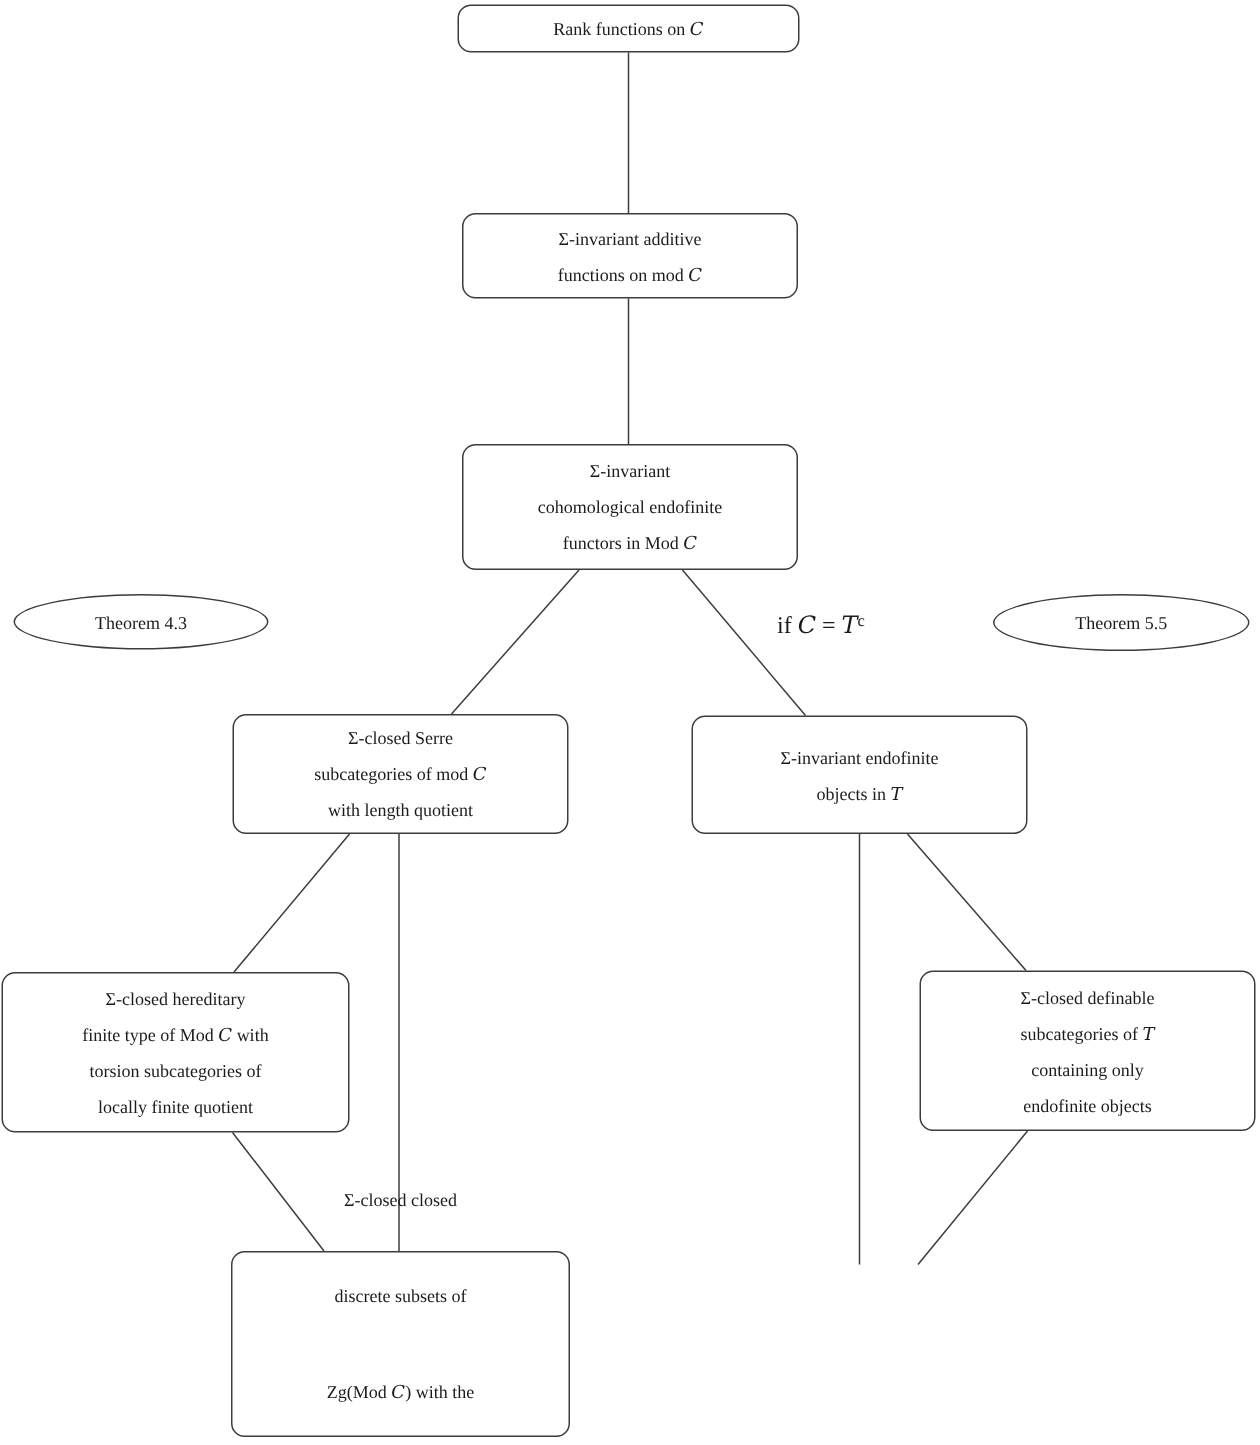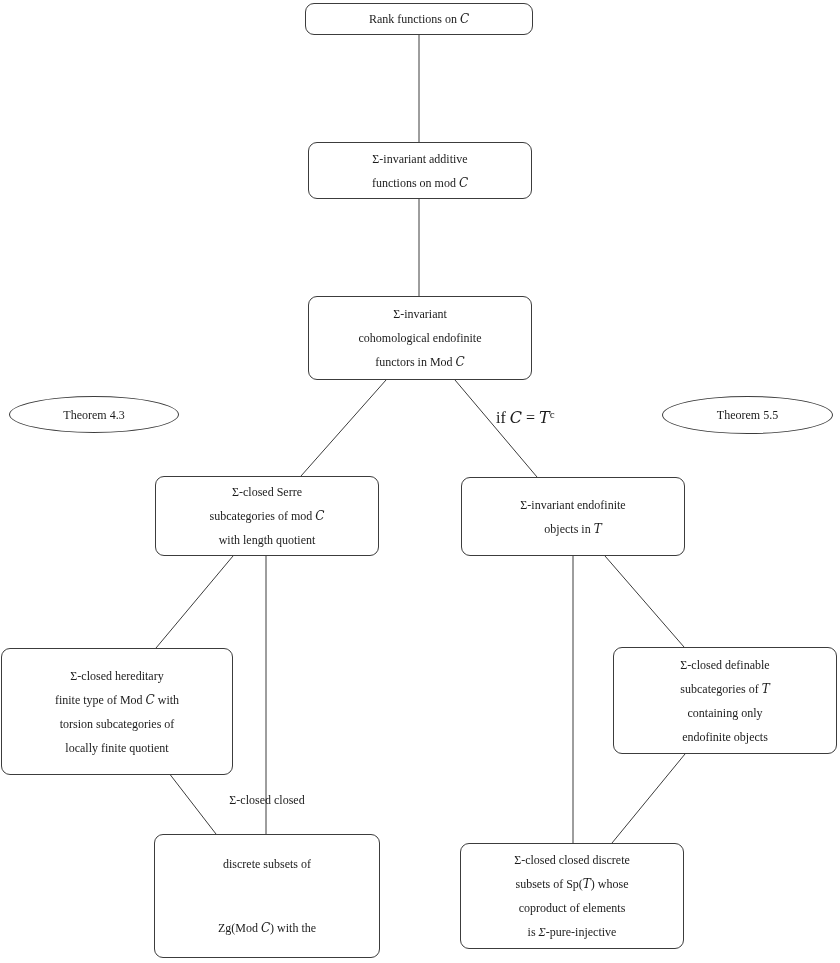--- a/index.html
+++ b/index.html
@@ -82,58 +82,52 @@
   <div class="node box" style="left:308px; top:296px; width:224px; height:84px;">
     <div class="line">Σ-invariant</div>
     <div class="line">cohomological endofinite</div>
     <div class="line"><span>functors in Mod </span><span class="cal">C</span></div>
   </div>
 
   <div class="node ellipse" style="left:9px; top:396px; width:170px; height:37px;">
     <div class="line">Theorem 4.3</div>
   </div>
 
-  <div class="floating-label" style="left:496px; top:402px;"><span>if </span><span class="cal">C</span><span> = </span><span class="cal">T</span><span class="sup">c</span></div>
+  <div class="floating-label" style="left:518px; top:402px;"><span>if </span><span class="cal">C</span><span> = </span><span class="cal">T</span><span class="sup">c</span></div>
 
   <div class="node ellipse" style="left:662px; top:396px; width:171px; height:38px;">
     <div class="line">Theorem 5.5</div>
   </div>
 
   <div class="node box" style="left:155px; top:476px; width:224px; height:80px;">
     <div class="line">Σ-closed Serre</div>
     <div class="line"><span>subcategories of mod </span><span class="cal">C</span></div>
     <div class="line">with length quotient</div>
   </div>
 
   <div class="node box" style="left:461px; top:477px; width:224px; height:79px;">
     <div class="line">Σ-invariant endofinite</div>
     <div class="line"><span>objects in </span><span class="cal">T</span></div>
   </div>
 
-  <div class="node box" style="left:1px; top:648px; width:232px; height:127px;">
+  <div class="node box" style="left:1px; top:648px; width:232px; height:107px;">
     <div class="line">Σ-closed hereditary</div>
     <div class="line"><span>finite type of Mod </span><span class="cal">C</span><span> with</span></div>
     <div class="line">torsion subcategories of</div>
     <div class="line">locally finite quotient</div>
   </div>
 
   <div class="node box" style="left:613px; top:647px; width:224px; height:107px;">
     <div class="line">Σ-closed definable</div>
     <div class="line"><span>subcategories of </span><span class="cal">T</span></div>
     <div class="line">containing only</div>
     <div class="line">endofinite objects</div>
   </div>
 
   <div class="node box" style="left:154px; top:834px; width:226px; height:124px;gap:40px;">
     <div class="line">Σ-closed closed</div>
     <div class="line">discrete subsets of</div>
     <div class="line"><span>Zg(Mod </span><span class="cal">C</span><span>) with the</span></div>
     <div class="line">isolation property</div>
   </div>
 
-  <div class="node box" style="left:460px; top:843px; width:224px; height:106px;">
-    <div class="line">Σ-closed closed discrete</div>
-    <div class="line"><span>subsets of Sp(</span><span class="cal">T</span><span>) whose</span></div>
-    <div class="line">coproduct of elements</div>
-    <div class="line"><span>is </span><span class="it">Σ</span><span>-pure-injective</span></div>
-  </div>
 
 </div>
 
 </body></html>

